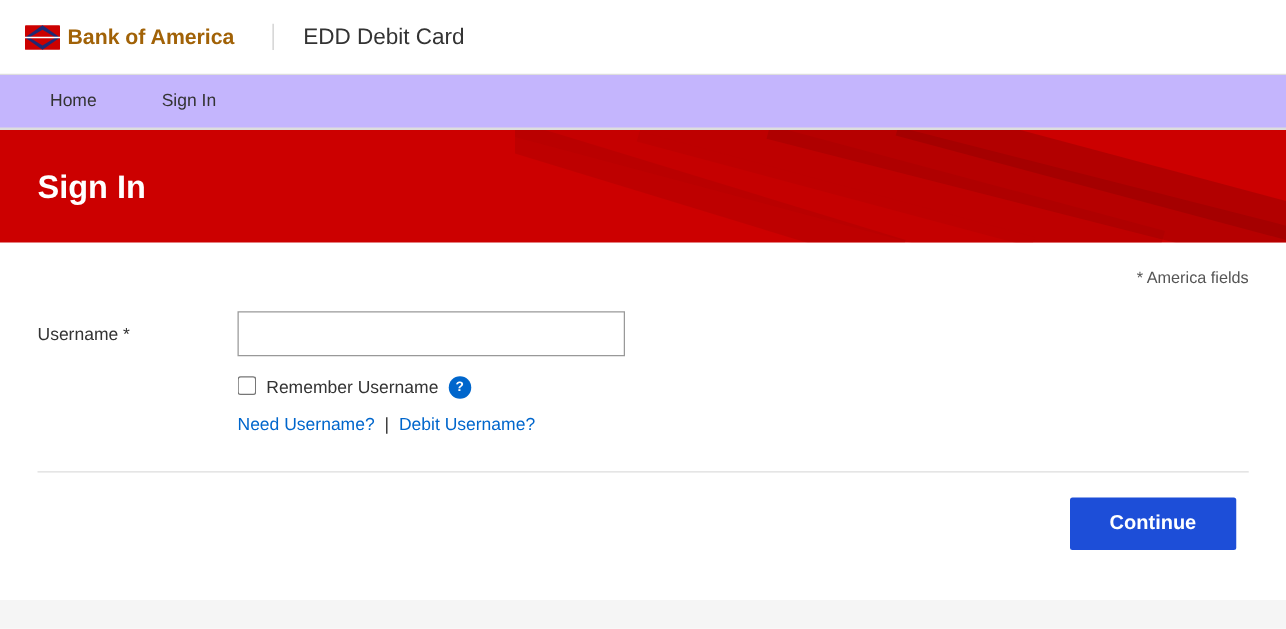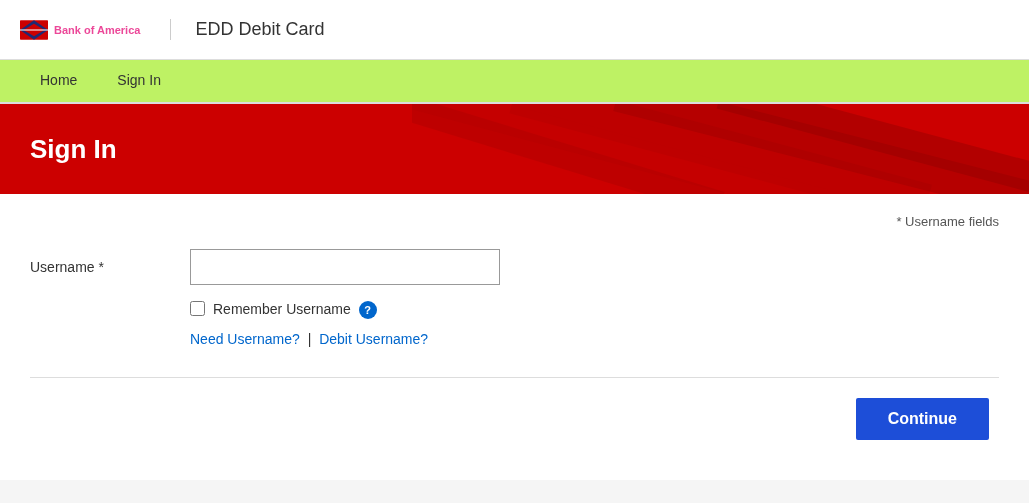--- a/index.html
+++ b/index.html
@@ -14,45 +14,45 @@
       align-items: center;
       height: 60px;
     }
     .header-logo {
       display: flex;
       align-items: center;
       gap: 6px;
       margin-right: 30px;
     }
     .boa-logo-text {
-      font-size: 11px;
-      font-weight: bold;
-      color: #ec4899;
+      font-size: 17px;
+      font-weight: bold;
+      color: #a16207;
     }
     .boa-flag {
       width: 28px;
       height: 20px;
     }
     .header-title {
       font-size: 18px;
       color: #333;
       font-weight: normal;
       padding-left: 24px;
       border-left: 1px solid #ccc;
     }
 
     
     .nav {
-      background: #bef264;
+      background: #c4b5fd;
       border-bottom: 2px solid #ddd;
       padding: 0 20px;
       display: flex;
       align-items: center;
       height: 44px;
-      gap: 0;
+      gap: 12px;
     }
     .nav-item {
       padding: 0 20px;
       height: 44px;
       display: flex;
       align-items: center;
       font-size: 14px;
       color: #333;
       cursor: pointer;
       border-bottom: 3px solid transparent;
@@ -230,21 +230,21 @@
         <line x1="100" y1="-10" x2="500" y2="100" stroke="rgba(180,0,0,0.6)" stroke-width="40"></line>
         <line x1="200" y1="-10" x2="620" y2="100" stroke="rgba(160,0,0,0.5)" stroke-width="35"></line>
         <line x1="300" y1="-10" x2="700" y2="100" stroke="rgba(140,0,0,0.4)" stroke-width="30"></line>
         <line x1="0" y1="-10" x2="400" y2="100" stroke="rgba(190,0,0,0.5)" stroke-width="30"></line>
         <line x1="-50" y1="-10" x2="300" y2="100" stroke="rgba(170,0,0,0.4)" stroke-width="25"></line>
       </svg>
     </div>
   </div>
 
   <div class="form-area">
-    <div class="required-note">* Username fields</div>
+    <div class="required-note">* America fields</div>
 
     <div class="field-row">
       <label class="field-label">Username *</label>
       <input class="field-input" type="text" style="">
     </div>
 
     <div class="checkbox-row">
       <input type="checkbox" style="">
       <span class="checkbox-label">Remember Username</span>
       <span class="help-icon">?</span>

